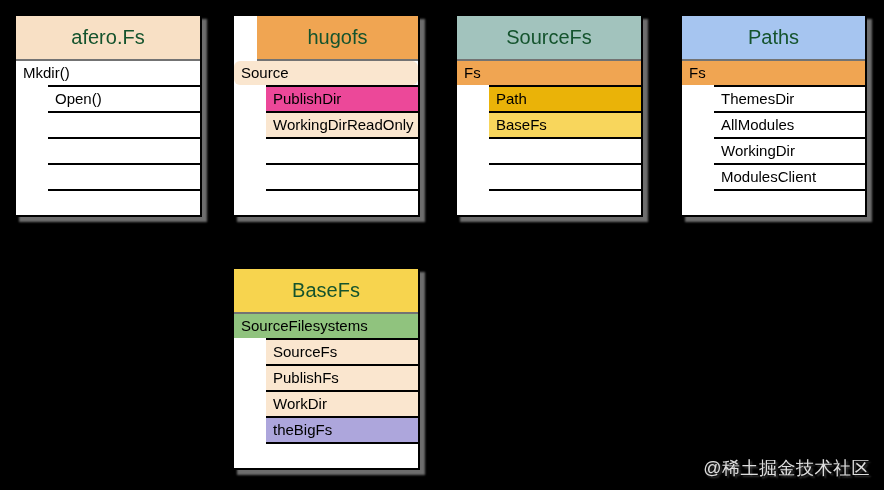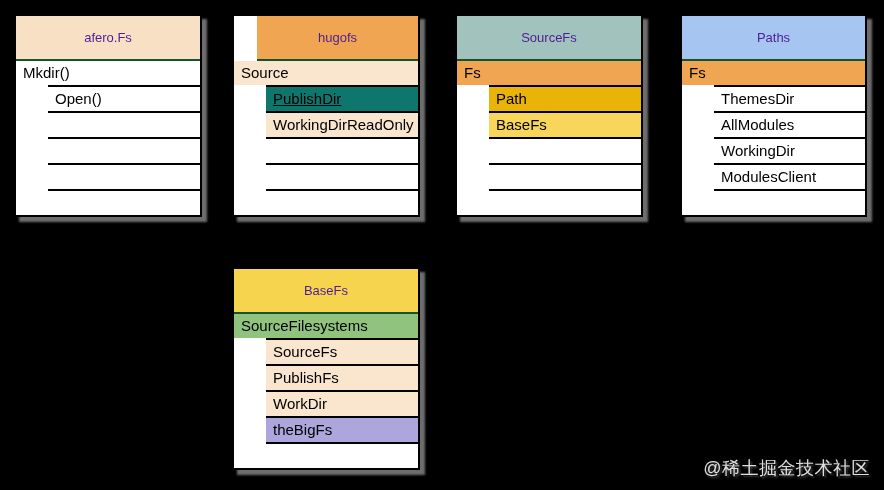--- a/index.html
+++ b/index.html
@@ -19,23 +19,23 @@
     box-sizing: border-box;
     border: 2px solid #000000;
     background: #FFFFFF;
     box-shadow: 5px 5px 2px rgba(115,115,115,0.95);
   }
   .class-header {
     height: 43px;
     display: flex;
     align-items: center;
     justify-content: center;
-    font-size: 13px;
-    color: #4c1d95;
-    border-bottom: 2px solid #14532d;
+    font-size: 20px;
+    color: #14532d;
+    border-bottom: 2px solid #737373;
   }
   .class-row {
     height: 24px;
     line-height: 24px;
     padding-left: 7px;
     font-size: 15px;
     color: #000000;
     white-space: nowrap;
     overflow: hidden;
   }
@@ -66,22 +66,22 @@
   <div class="class-row" style="background-color: rgb(255, 255, 255);">Mkdir()</div>
   <div class="class-row" style="background-color: rgb(255, 255, 255);">Open()</div>
   <div class="class-row" style="background-color: rgb(255, 255, 255);"></div>
   <div class="class-row" style="background-color: rgb(255, 255, 255);"></div>
   <div class="class-row" style="background-color: rgb(255, 255, 255);"></div>
   <div class="class-row" style="background-color: rgb(255, 255, 255);"></div>
 </div>
 
 <div class="class-box box-hugofs">
   <div class="class-header" style="background-color: rgb(240, 165, 82); margin-left: 23px;">hugofs</div>
-  <div class="class-row" style="background-color: rgb(250, 230, 207);">Source</div>
-  <div class="class-row" style="background-color: #0f766e; text-decoration: underline;">PublishDir</div>
+  <div class="class-row" style="background-color: rgb(250, 230, 207); border-radius: 6px;">Source</div>
+  <div class="class-row" style="background-color: #ec4899;">PublishDir</div>
   <div class="class-row" style="background-color: rgb(250, 230, 207);">WorkingDirReadOnly</div>
   <div class="class-row" style="background-color: rgb(255, 255, 255);"></div>
   <div class="class-row" style="background-color: rgb(255, 255, 255);"></div>
   <div class="class-row" style="background-color: rgb(255, 255, 255);"></div>
 </div>
 
 <div class="class-box box-pathspec">
   <div class="class-header" style="background-color: rgb(162, 195, 189);">SourceFs</div>
   <div class="class-row" style="background-color: rgb(240, 165, 82);">Fs</div>
   <div class="class-row" style="background-color: #eab308;">Path</div>

